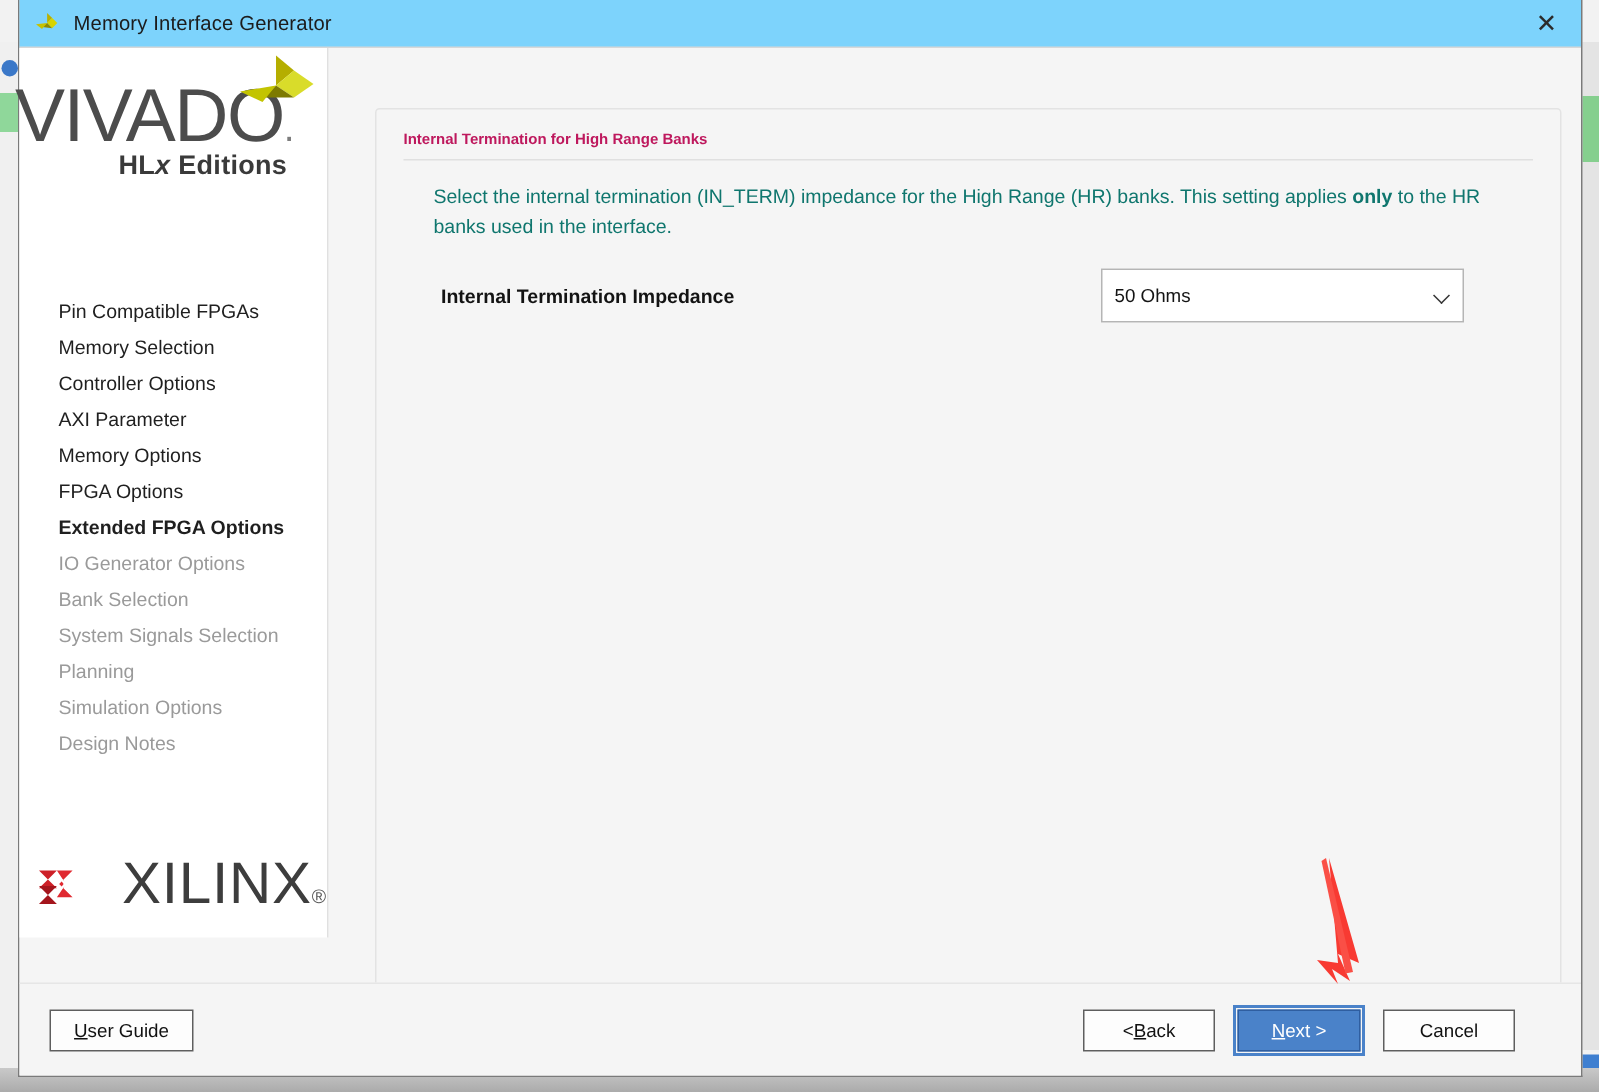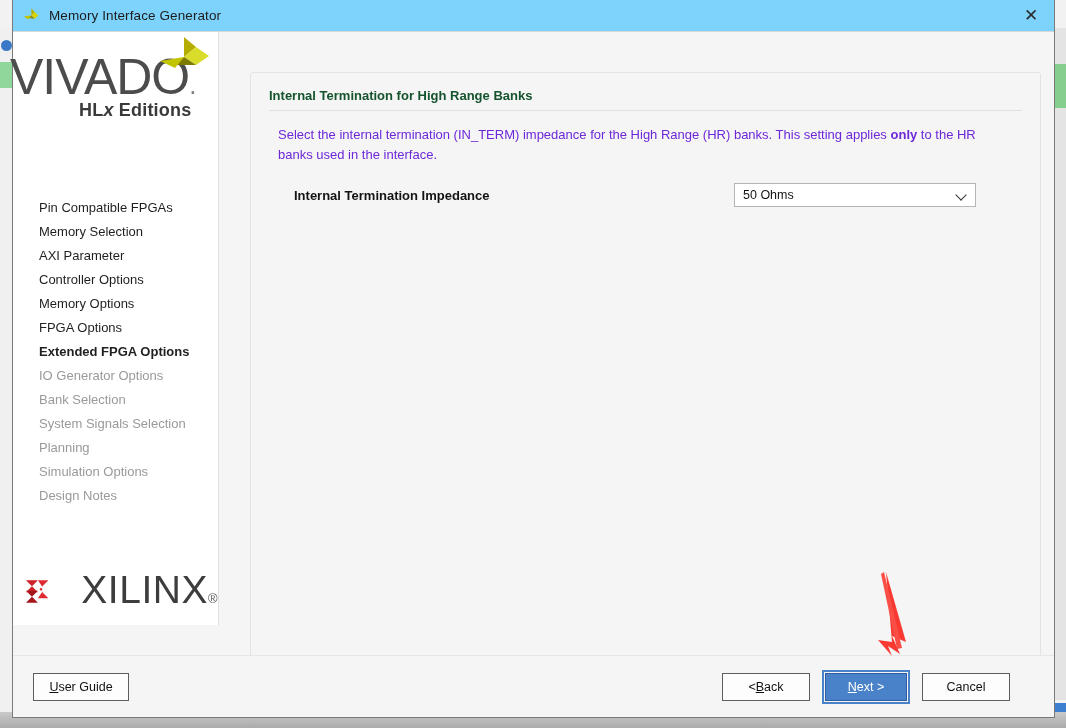--- a/index.html
+++ b/index.html
@@ -207,50 +207,50 @@
   }
   #panel {
     background: #f5f5f5;
     border: 1px solid #e3e3e3;
     border-radius: 3px;
     height: 594px;
     box-sizing: border-box;
     padding: 15px 18px 0 18px;
   }
   .panel-heading {
-    font-size: 13px;
+    font-size: 10px;
     font-weight: bold;
-    color: #14532d;
+    color: #be185d;
     padding-bottom: 7px;
     border-bottom: 1px solid #e0e0e0;
   }
   .panel-desc {
     font-size: 13px;
-    color: #6d28d9;
+    color: #0f766e;
     line-height: 20px;
-    margin: 14px 0 0 9px;
+    margin: 14px 0 0 20px;
     max-width: 720px;
   }
   .panel-desc b { font-weight: bold; }
 
   .field-row {
     display: flex;
     align-items: center;
     margin: 18px 0 0 25px;
   }
   .field-label {
     font-size: 13px;
     font-weight: bold;
     color: #131313;
     width: 440px;
     flex: none;
   }
   .combo {
     width: 242px;
-    height: 24px;
+    height: 36px;
     background: #fff;
     border: 1px solid #b5b5b5;
     display: flex;
     align-items: center;
     justify-content: space-between;
     padding: 0 8px 0 8px;
     box-sizing: border-box;
     font-size: 12.5px;
     color: #141414;
     cursor: pointer;
@@ -356,22 +356,22 @@
           <path d="M30 2 L42 12 L30 22 Z" fill="#b5ae00"></path>
           <path d="M42 12 L55 21 L42 30 L30 22 Z" fill="#d9dc2a"></path>
           <path d="M30 22 L42 30 L22 30 Z" fill="#7d7a00"></path>
           <path d="M6 26 L30 22 L21 33 Z" fill="#c3c400"></path>
         </svg>
       </div>
 
       <div id="nav">
         <div class="nav-item">Pin Compatible FPGAs</div>
         <div class="nav-item">Memory Selection</div>
+        <div class="nav-item">Controller Options</div>
         <div class="nav-item">AXI Parameter</div>
-        <div class="nav-item">Controller Options</div>
         <div class="nav-item">Memory Options</div>
         <div class="nav-item">FPGA Options</div>
         <div class="nav-item current">Extended FPGA Options</div>
         <div class="nav-item disabled">IO Generator Options</div>
         <div class="nav-item disabled">Bank Selection</div>
         <div class="nav-item disabled">System Signals Selection</div>
         <div class="nav-item disabled">Planning</div>
         <div class="nav-item disabled">Simulation Options</div>
         <div class="nav-item disabled">Design Notes</div>
       </div>

